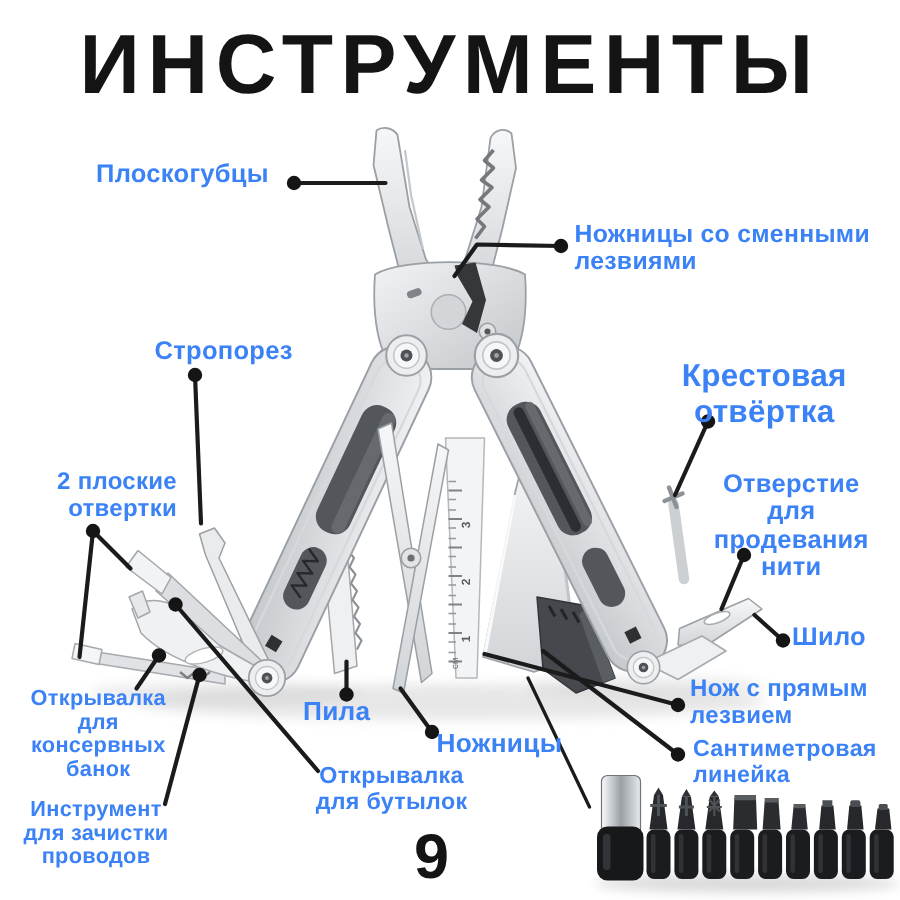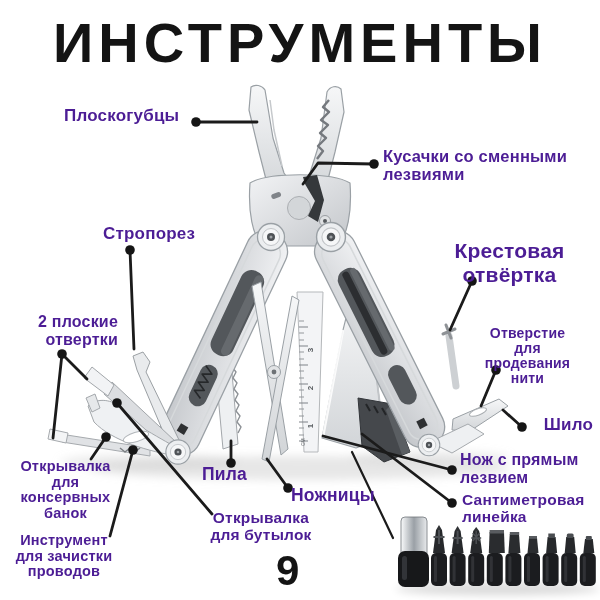--- a/index.html
+++ b/index.html
@@ -1,28 +1,28 @@
 <!DOCTYPE html>
 <html><head>
 <meta charset="utf-8">
 <style>
   html,body{margin:0;padding:0;background:#ffffff;}
   .stage{position:relative;width:600px;height:600px;background:#ffffff;overflow:hidden;
          font-family:"Liberation Sans",sans-serif;}
   .title{position:absolute;left:0;right:0;top:10px;margin:0;text-align:center;
          font-size:56px;font-weight:bold;letter-spacing:5px;color:#141414;
          font-family:"Liberation Sans",sans-serif;}
-  .label{position:absolute;font-weight:bold;color:#4c1d95;white-space:pre-line;
+  .label{position:absolute;font-weight:bold;color:#3b82f6;white-space:pre-line;
          line-height:1.12;letter-spacing:.2px;}
   .l-pliers{left:64px;top:106px;width:130px;font-size:17px;text-align:left;}
   .l-cutters{left:383px;top:147px;width:210px;font-size:16.5px;text-align:left;}
   .l-strap{left:103px;top:224px;width:120px;font-size:17px;text-align:left;}
   .l-phillips{left:447px;top:239px;width:125px;font-size:21px;text-align:center;}
-  .l-thread{left:470px;top:326px;width:115px;font-size:14px;text-align:center;line-height:1.08;}
-  .l-awl{left:528px;top:415px;width:65px;font-size:17px;text-align:right;}
+  .l-thread{left:470px;top:314px;width:115px;font-size:17px;text-align:center;line-height:1.08;}
+  .l-awl{left:528px;top:415px;width:65px;font-size:17px;text-align:left;}
   .l-flats{left:18px;top:313px;width:100px;font-size:16px;text-align:right;}
   .l-can{left:13px;top:459px;width:105px;font-size:14.5px;text-align:center;line-height:1.08;}
   .l-stripper{left:8px;top:533px;width:112px;font-size:14.5px;text-align:center;line-height:1.08;}
   .l-saw{left:202px;top:465px;width:70px;font-size:17.5px;text-align:left;}
   .l-scissors{left:291px;top:486px;width:110px;font-size:17.5px;text-align:left;}
   .l-bottle{left:206px;top:509px;width:110px;font-size:15.5px;text-align:center;}
   .l-knife{left:460px;top:451px;width:130px;font-size:16px;text-align:left;}
   .l-ruler{left:462px;top:491px;width:135px;font-size:15.5px;text-align:left;}
   .bits-label{position:absolute;left:276px;top:547px;width:120px;font-size:42px;
               font-weight:bold;letter-spacing:1px;color:#141414;text-align:left;}
@@ -293,21 +293,21 @@
       <circle cx="117" cy="403" r="4.8"></circle>
         <circle cx="133" cy="450" r="4.8"></circle>
       <circle cx="231" cy="463" r="4.8"></circle>
         <circle cx="288" cy="488" r="4.8"></circle>
       <circle cx="452" cy="470" r="4.8"></circle>
         <circle cx="452" cy="503" r="4.8"></circle>
     </g>
   </svg>
 
   <div class="label l-pliers">Плоскогубцы</div>
-  <div class="label l-cutters">Кусачки со сменными
+  <div class="label l-cutters">Ножницы со сменными
 лезвиями</div>
   <div class="label l-strap">Стропорез</div>
   <div class="label l-phillips">Крестовая
 отвёртка</div>
   <div class="label l-thread">Отверстие
 для
 продевания
 нити</div>
   <div class="label l-awl">Шило</div>
   <div class="label l-flats">2 плоские

